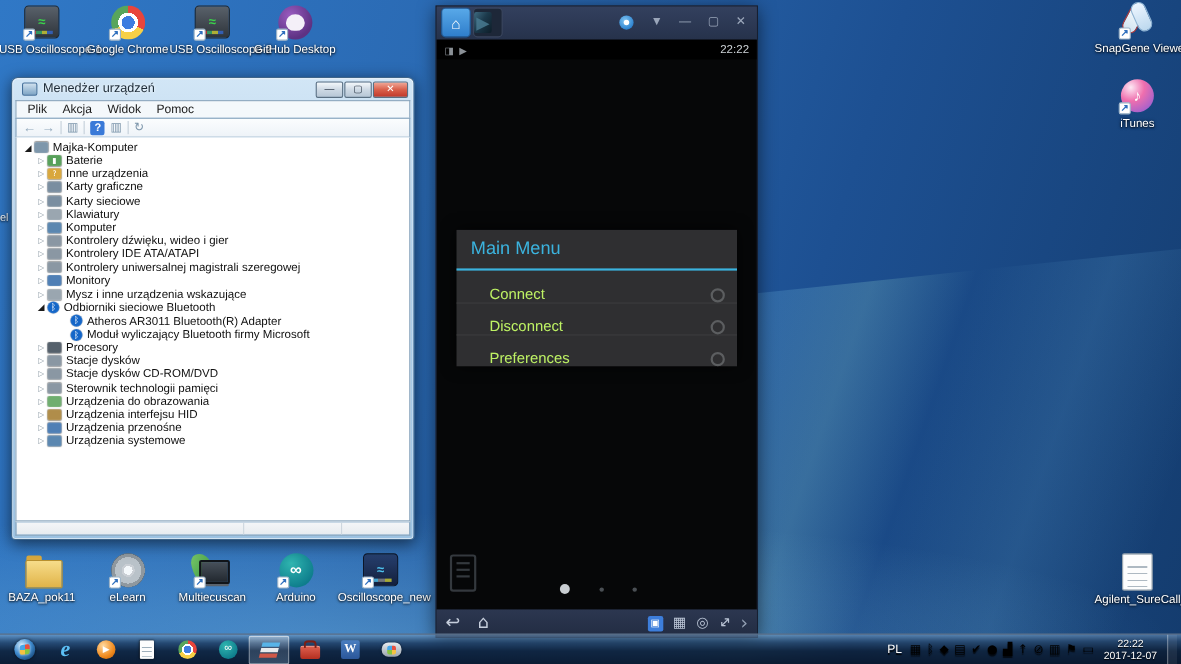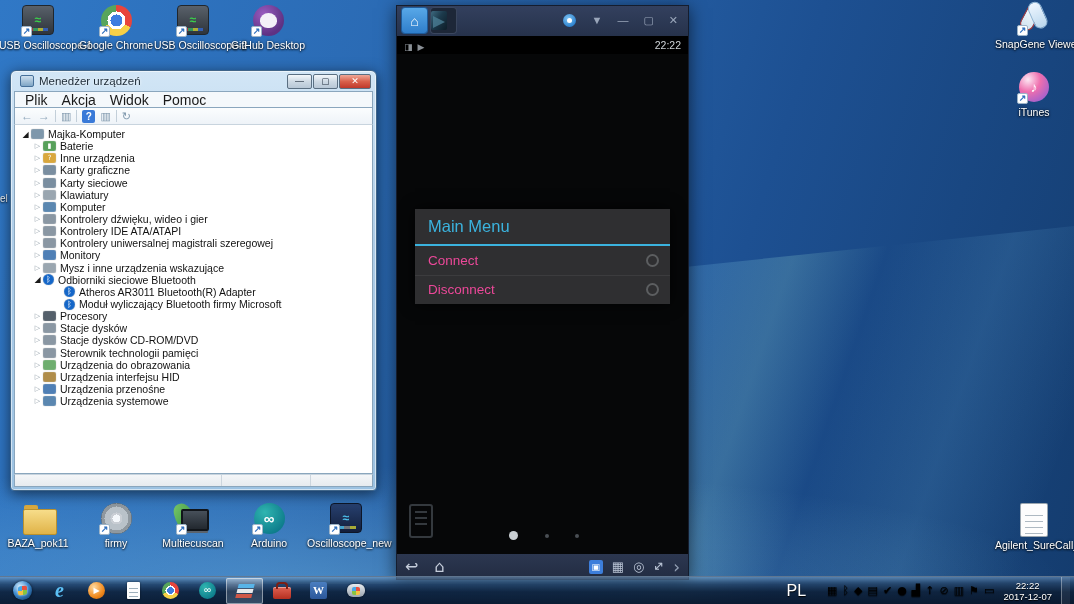--- a/index.html
+++ b/index.html
@@ -60,21 +60,21 @@
     background:linear-gradient(#d2e6f6,#aecde8 40%,#9cc2e2); border:1px solid #3f6589; border-radius:6px 6px 4px 4px;
     box-shadow:0 3px 14px rgba(0,0,0,.55), inset 0 0 0 1px rgba(255,255,255,.55); padding:0 3px 3px; }
   .dm-titlebar { height:20px; display:flex; align-items:center; padding:0 2px 0 6px; }
   .dm-sysicon { width:14px; height:12px; background:linear-gradient(#cfe0ee,#7fa6c6); border:1px solid #46709a; border-radius:2px; margin-right:5px; }
   .dm-title { font-size:11.5px; color:#1c2a36; text-shadow:0 0 3px #fff; flex:1; }
   .dm-btns { display:flex; }
   .dm-btn { width:25px; height:15px; margin-left:1px; border:1px solid #5a6f82; border-radius:2px;
      background:linear-gradient(#f4f8fb,#cdd9e4 50%,#b7c7d6); color:#243140; font-size:9px; line-height:13px; text-align:center; }
   .dm-btn.close { width:32px; background:linear-gradient(#f0a898,#d9604b 50%,#c0392b); color:#fff; }
   .dm-menubar { height:16px; background:#f4f8fb; border:1px solid #8aa6bd; border-bottom:none; display:flex; align-items:center; padding-left:3px; }
-  .dm-menu-item { font-size:14px; color:#1a1a1a; padding:0 7px; cursor:default; }
+  .dm-menu-item { font-size:11px; color:#1a1a1a; padding:0 7px; cursor:default; }
   .dm-toolbar { height:18px; background:linear-gradient(#fbfdfe,#eef3f8); border:1px solid #8aa6bd; border-bottom:1px solid #c8d4de; display:flex; align-items:center; padding-left:6px; gap:5px; }
   .dm-tool { font-size:11px; color:#7d96ab; line-height:14px; }
   .dm-tool.nav { font-weight:bold; font-size:12px; color:#93a9bc; }
   .dm-tool.help { background:#3a7ad8; color:#fff; width:13px; height:13px; border-radius:2px; text-align:center; font-size:10px; font-weight:bold; }
   .dm-tool.sep { width:1px; height:12px; background:#c3cfd9; }
   .dm-tree { flex:1; background:#fff; border:1px solid #8aa6bd; border-top:none; overflow:hidden; padding-top:3px; }
   .trow { height:12.15px; display:flex; align-items:center; font-size:10.5px; color:#111; white-space:nowrap; }
   .trow.lv0 { padding-left:5px; } .trow.lv1 { padding-left:17px; } .trow.lv2 { padding-left:38px; }
   .texp { width:11px; font-size:7px; color:#8f9ca6; font-family:"DejaVu Sans", sans-serif; text-align:center; }
   .trow.expanded .texp { color:#1a1a1a; font-size:8px; }
@@ -100,21 +100,21 @@
   .a-status { height:18px; background:#000; display:flex; align-items:center; padding:0 7px; }
   .a-status-ic { color:#8a9096; font-size:9px; margin-right:5px; font-family:"DejaVu Sans", sans-serif; }
   .a-time { margin-left:auto; color:#cfd4d8; font-size:10.5px; }
   .a-actionbar { height:27px; background:#22272c; border-bottom:1px solid #31383e; display:flex; align-items:center; padding:0 10px; }
   .digi-icon { width:22px; height:22px; background:linear-gradient(125deg,#3e6a80 0%,#1c3a4c 45%,#0d1d28 100%); border-radius:2px; margin-right:9px; position:relative; overflow:hidden; }
   .digi-icon::after { content:""; position:absolute; left:2px; top:5px; border-left:12px solid #4b7e95; border-top:6px solid transparent; border-bottom:6px solid transparent; opacity:.8; }
   .a-title { color:#8e959c; font-size:13.5px; }
   .menu-panel { position:absolute; left:18px; top:173px; width:255px; background:#2f2f31; box-shadow:0 0 14px rgba(0,0,0,.8); }
   .mp-title { height:35px; display:flex; align-items:center; padding-left:13px; font-size:16.5px; }
   .mp-rule { height:2px; margin:0; }
-  .mp-item { height:29px; display:flex; align-items:center; padding:0 11px 0 13px; border-top:1px solid #3c3c3e; font-size:13.5px; color:#ec4899; }
+  .mp-item { height:29px; display:flex; align-items:flex-end; padding:0 11px 0 30px; border-top:1px solid #3c3c3e; font-size:13.5px; color:#bef264; }
   .mp-item:first-of-type { border-top:none; }
   .mp-radio { margin-left:auto; width:13px; height:13px; border-radius:50%; border:2px solid #5c5e60; }
   .ghost-list { position:absolute; left:12px; top:468px; width:24px; height:34px; border:2px solid #34393e; border-radius:3px; padding:5px 4px; display:flex; flex-direction:column; gap:4px; }
   .ghost-list i { height:2px; background:#34393e; }
   .page-dots { position:absolute; left:112px; top:494px; width:70px; height:12px; display:flex; align-items:center; justify-content:space-between; }
   .pdot.big { width:9px; height:9px; border-radius:50%; background:#c9ced2; }
   .pdot.small { width:4px; height:4px; border-radius:50%; background:#4a4f54; }
   .em-navbar { height:25px; background:linear-gradient(#2c3750,#222c42); display:flex; align-items:center; padding:0 8px; }
   .nav-ic { color:#c6cedc; font-size:16px; line-height:18px; margin-right:16px; font-family:"DejaVu Sans", sans-serif; }
   .nav-right { margin-left:auto; display:flex; align-items:center; gap:9px; }
@@ -145,21 +145,21 @@
   .tbi-bluestacks::after { content:""; width:16px; height:4px; background:#e8eaec; transform:skewX(-14deg);
      box-shadow:0 -5px 0 #58b4e8, 0 5px 0 #d05848; }
   .tbi-toolbox::before { content:""; position:absolute; top:4px; width:8px; height:5px; border:2px solid #7a1f16; border-bottom:none; border-radius:4px 4px 0 0; }
   .tbi-toolbox::after { content:""; width:18px; height:12px; margin-top:5px; border-radius:2px; background:linear-gradient(#e06252,#b52f20); box-shadow:inset 0 1px 0 rgba(255,255,255,.4); }
   .tbi-word::after { content:"W"; width:17px; height:17px; border-radius:2px; background:linear-gradient(#4a7ec0,#2b579a); color:#fff; font-size:11px; font-weight:bold; text-align:center; line-height:17px; font-family:"Liberation Serif", serif; }
   .tbi-game::before { content:""; position:absolute; z-index:1; width:8px; height:8px;
      background: conic-gradient(#e8503f 0 25%, #f5c142 25% 50%, #87c440 50% 75%, #47a7e8 75%); border-radius:2px; }
   .tbi-game::after { content:""; width:18px; height:13px; border-radius:6px; background:linear-gradient(#e8ecf0,#9aa4ae); box-shadow:0 0 2px rgba(0,0,0,.6); }
 
   .tray { margin-left:auto; display:flex; align-items:center; gap:5px; padding-right:4px; height:100%; }
-  .tray-lang { color:#fff; font-size:16px; text-shadow:0 1px 1px #000; margin-right:16px; }
+  .tray-lang { color:#fff; font-size:11px; text-shadow:0 1px 1px #000; margin-right:2px; }
   .tray-ic { font-size:11px; line-height:12px; font-family:"DejaVu Sans", sans-serif; text-shadow:0 1px 1px rgba(0,0,0,.7); }
   .tray-clock { text-align:center; color:#fff; font-size:9.5px; line-height:11px; text-shadow:0 1px 1px #000; margin:0 4px; }
   .show-desktop { width:9px; height:100%; background:rgba(255,255,255,.07); border-left:1px solid rgba(255,255,255,.35); }
 </style>
 </head>
 <body>
 
 <div class="wall-streaks"></div>
 <div class="wall-glow"></div>
 
@@ -220,21 +220,21 @@
         <div class="art"></div>
 
       </div>
       <div class="dicon-label">BAZA_pok11</div>
     </div>
     <div class="dicon-block" style="position: absolute; left: 77px; top: 501px;">
       <div class="dicon-art icon-cd">
         <div class="art"></div>
         <span class="sc">↗</span>
       </div>
-      <div class="dicon-label">firmy</div>
+      <div class="dicon-label">eLearn</div>
     </div>
     <div class="dicon-block" style="position: absolute; left: 154px; top: 501px;">
       <div class="dicon-art icon-laptop">
         <div class="art"></div>
         <span class="sc">↗</span>
       </div>
       <div class="dicon-label">Multiecuscan</div>
     </div>
     <div class="dicon-block" style="position: absolute; left: 230px; top: 501px;">
       <div class="dicon-art icon-arduino">
@@ -443,20 +443,24 @@
       <div class="mp-title" id="mp-title" style="color: rgb(59, 179, 222);">Main Menu</div>
       <div class="mp-rule" id="mp-rule" style="background: rgb(59, 179, 222);"></div>
       <div>
 
       <div class="mp-item">
             <span>Connect</span>
             <span class="mp-radio"></span>
           </div>
           <div class="mp-item">
             <span>Disconnect</span>
+            <span class="mp-radio"></span>
+          </div>
+          <div class="mp-item">
+            <span>Preferences</span>
             <span class="mp-radio"></span>
           </div>
         </div>
     </div>
     <div class="ghost-list">
         <i></i>
         <i></i>
         <i></i>
       </div>
     <div class="page-dots">

